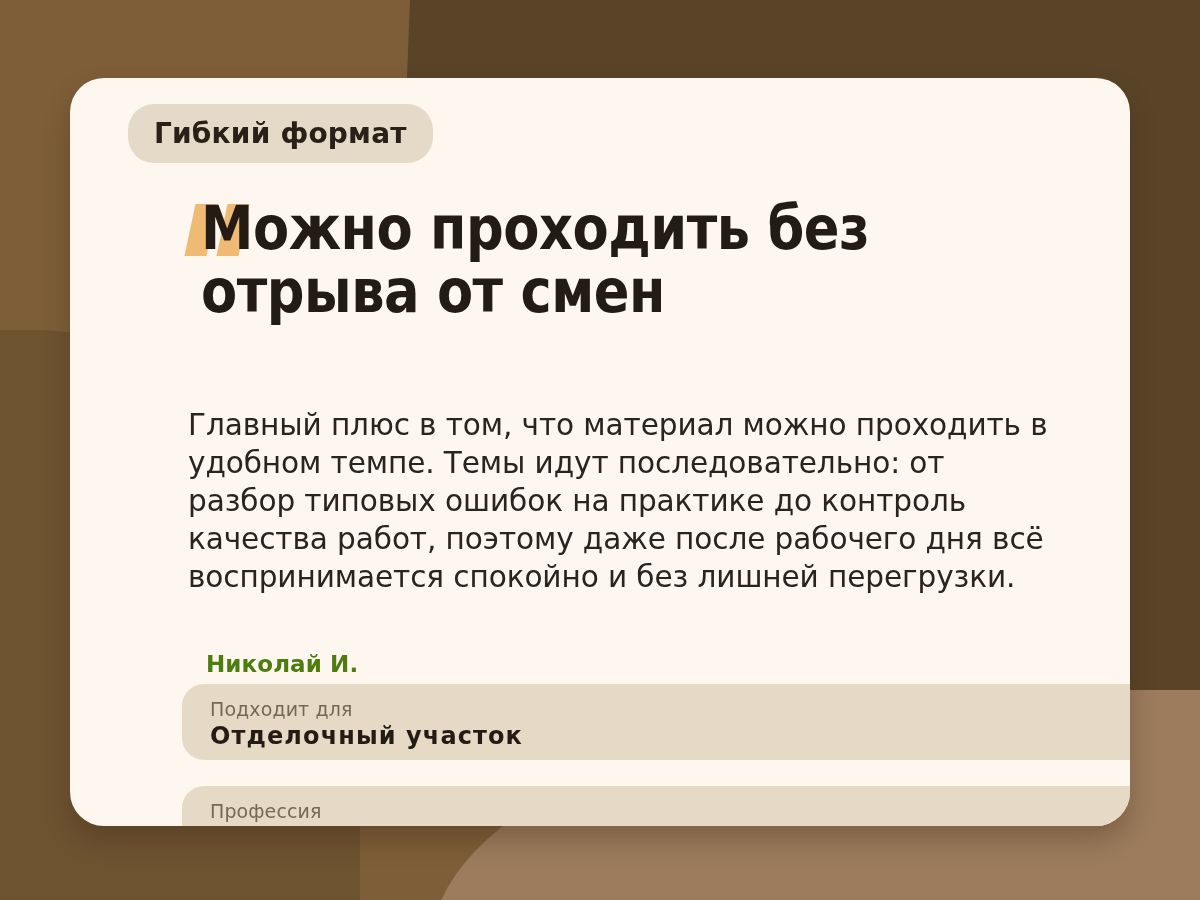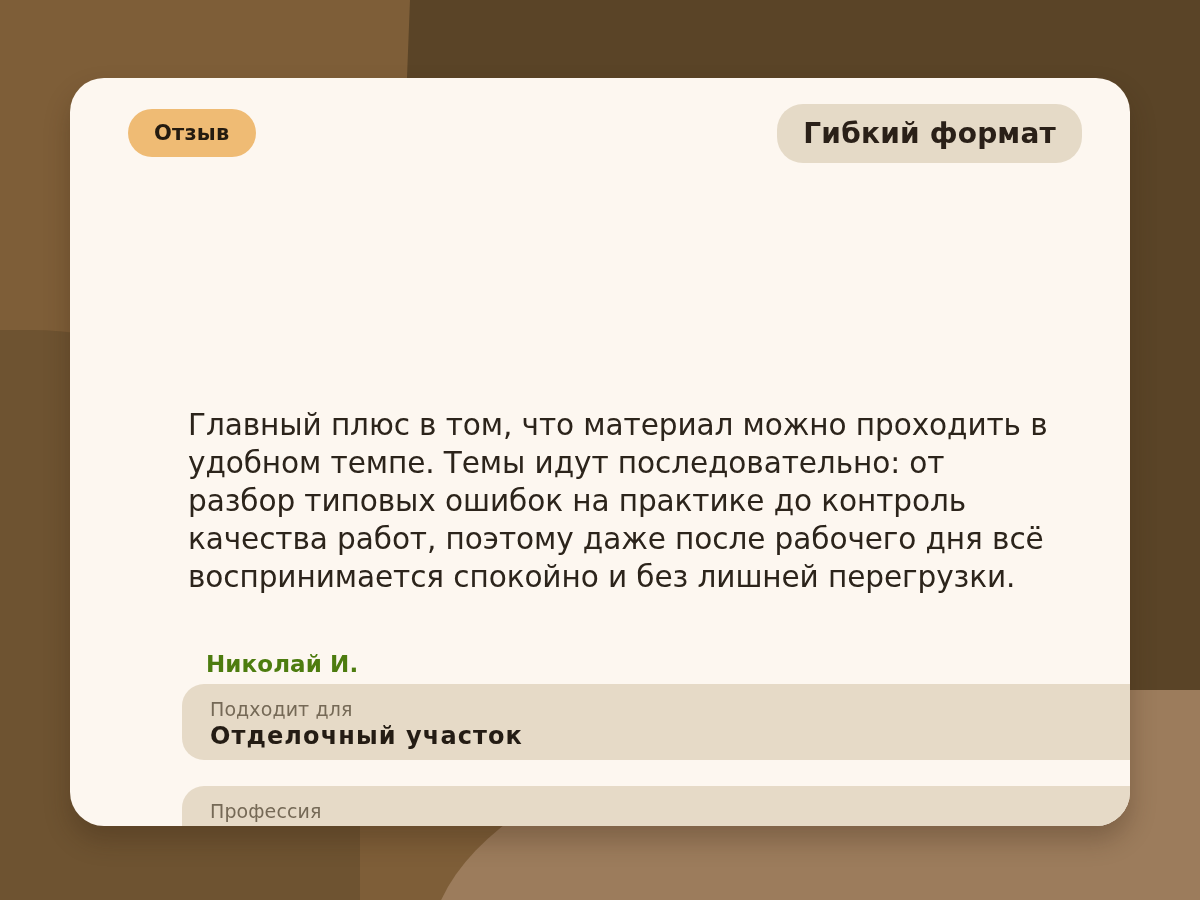--- a/index.html
+++ b/index.html
@@ -221,24 +221,30 @@
   <div class="bg-layer">
     <div class="bg-light-topleft"></div>
     <div class="bg-dark-right"></div>
     <div class="bg-midbrown-left"></div>
     <div class="bg-tan-bottom"></div>
   </div>
 
   <div class="card">
 
     <div class="badge-row">
-      <span class="badge badge-primary">Отзыв</span>
       <span class="badge badge-secondary">Гибкий формат</span>
     </div>
 
+    <div class="headline-wrap">
+      <span class="quote-mark">
+        <span class="q1"></span>
+          <span class="q2"></span>
+      </span>
+      <h1 class="headline">Можно проходить без отрыва от смен</h1>
+    </div>
 
     <p class="body-text">Главный плюс в том, что материал можно проходить в удобном темпе. Темы идут последовательно: от разбор типовых ошибок на практике до контроль качества работ, поэтому даже после рабочего дня всё воспринимается спокойно и без лишней перегрузки.</p>
 
     <div class="author">Николай И.</div>
 
     <div class="info-card info-card-1">
       <p class="info-label">Подходит для</p>
       <p class="info-value info-value-spaced">Отделочный участок</p>
     </div>
 

